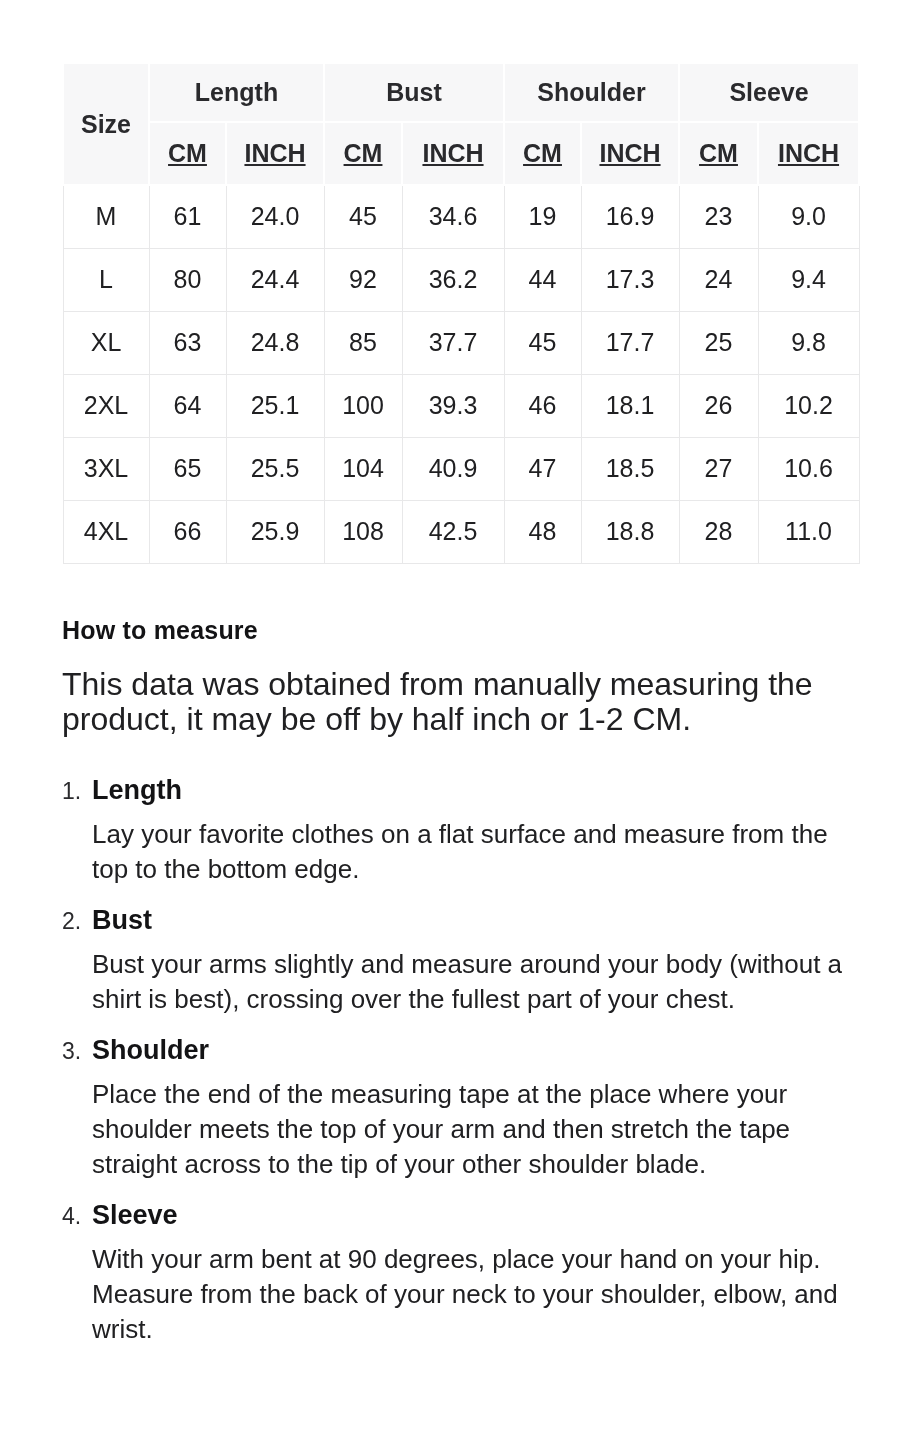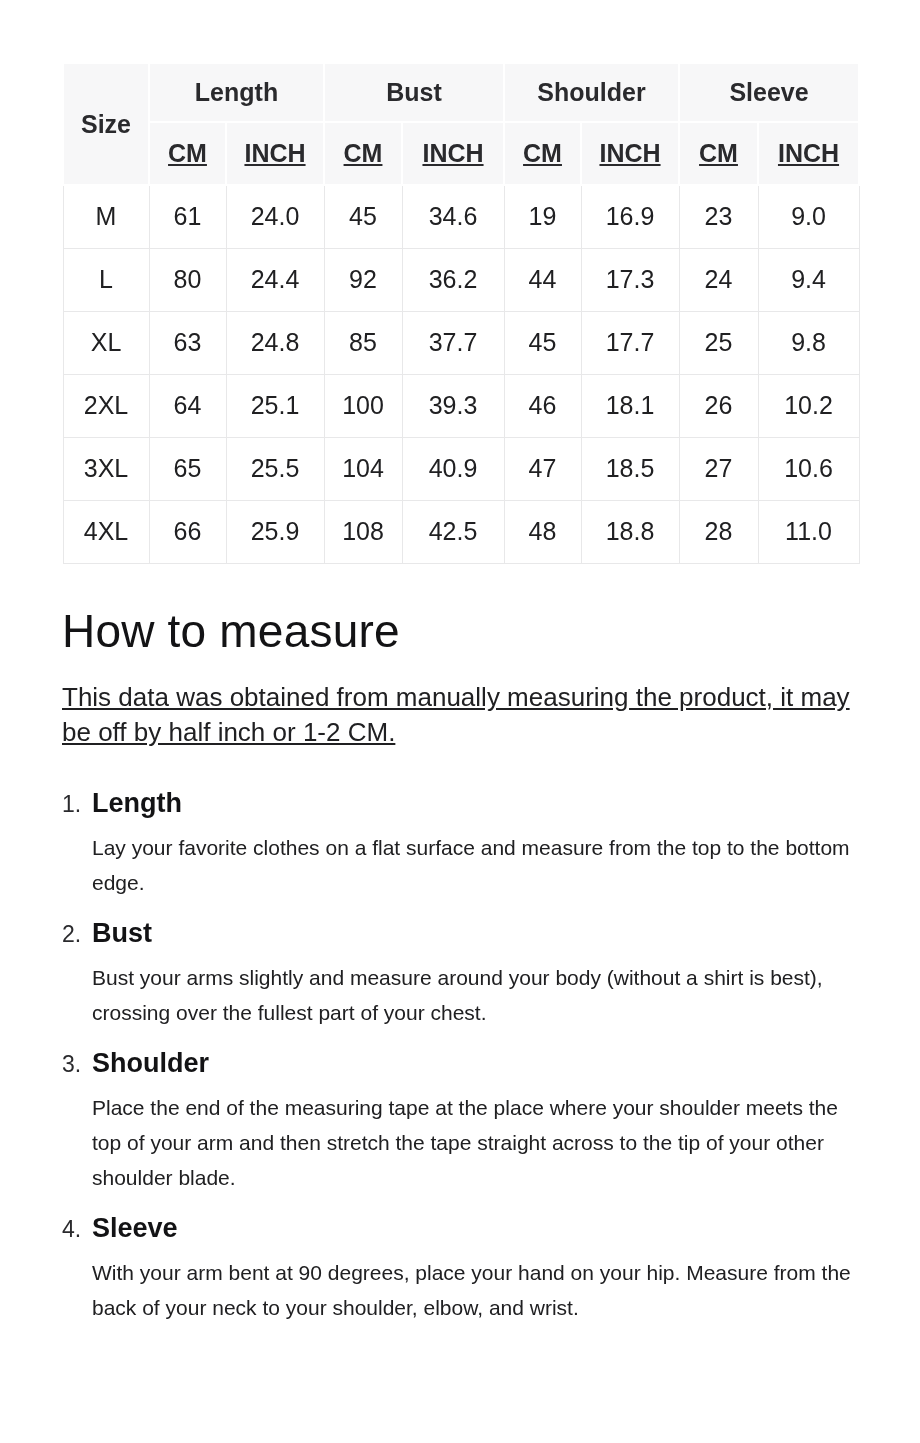--- a/index.html
+++ b/index.html
@@ -44,32 +44,31 @@
   table.size-chart td {
     border: 1px solid var(--border);
     background: #ffffff;
     font-size: 25px;
     height: 63px;
     padding: 0;
   }
 
   
   h2.howto-title {
-    margin: 40px 0 0 0;
-    font-size: 46px;
-    font-weight: normal;
+    margin: 52px 0 0 0;
+    font-size: 25px;
+    font-weight: bold;
     color: #131315;
     letter-spacing: 0.2px;
   }
   p.howto-intro {
     margin: 22px 0 0 0;
     width: 796px;
-    font-size: 26px;
+    font-size: 32px;
     line-height: 35px;
-    text-decoration: underline;
   }
   .steps {
     margin-top: 38px;
   }
   .step { margin-bottom: 18px; }
   .step-header {
     display: flex;
     align-items: baseline;
   }
   .step-number {
@@ -79,21 +78,21 @@
     color: #2a2a2d;
   }
   .step-term {
     font-size: 27px;
     font-weight: bold;
     color: #131315;
   }
   .step-desc {
     margin: 11px 0 0 30px;
     width: 766px;
-    font-size: 21px;
+    font-size: 26px;
     line-height: 35px;
   }
 </style>
 </head>
 <body>
 
 <div class="page">
 
   <table class="size-chart">
     <colgroup>

